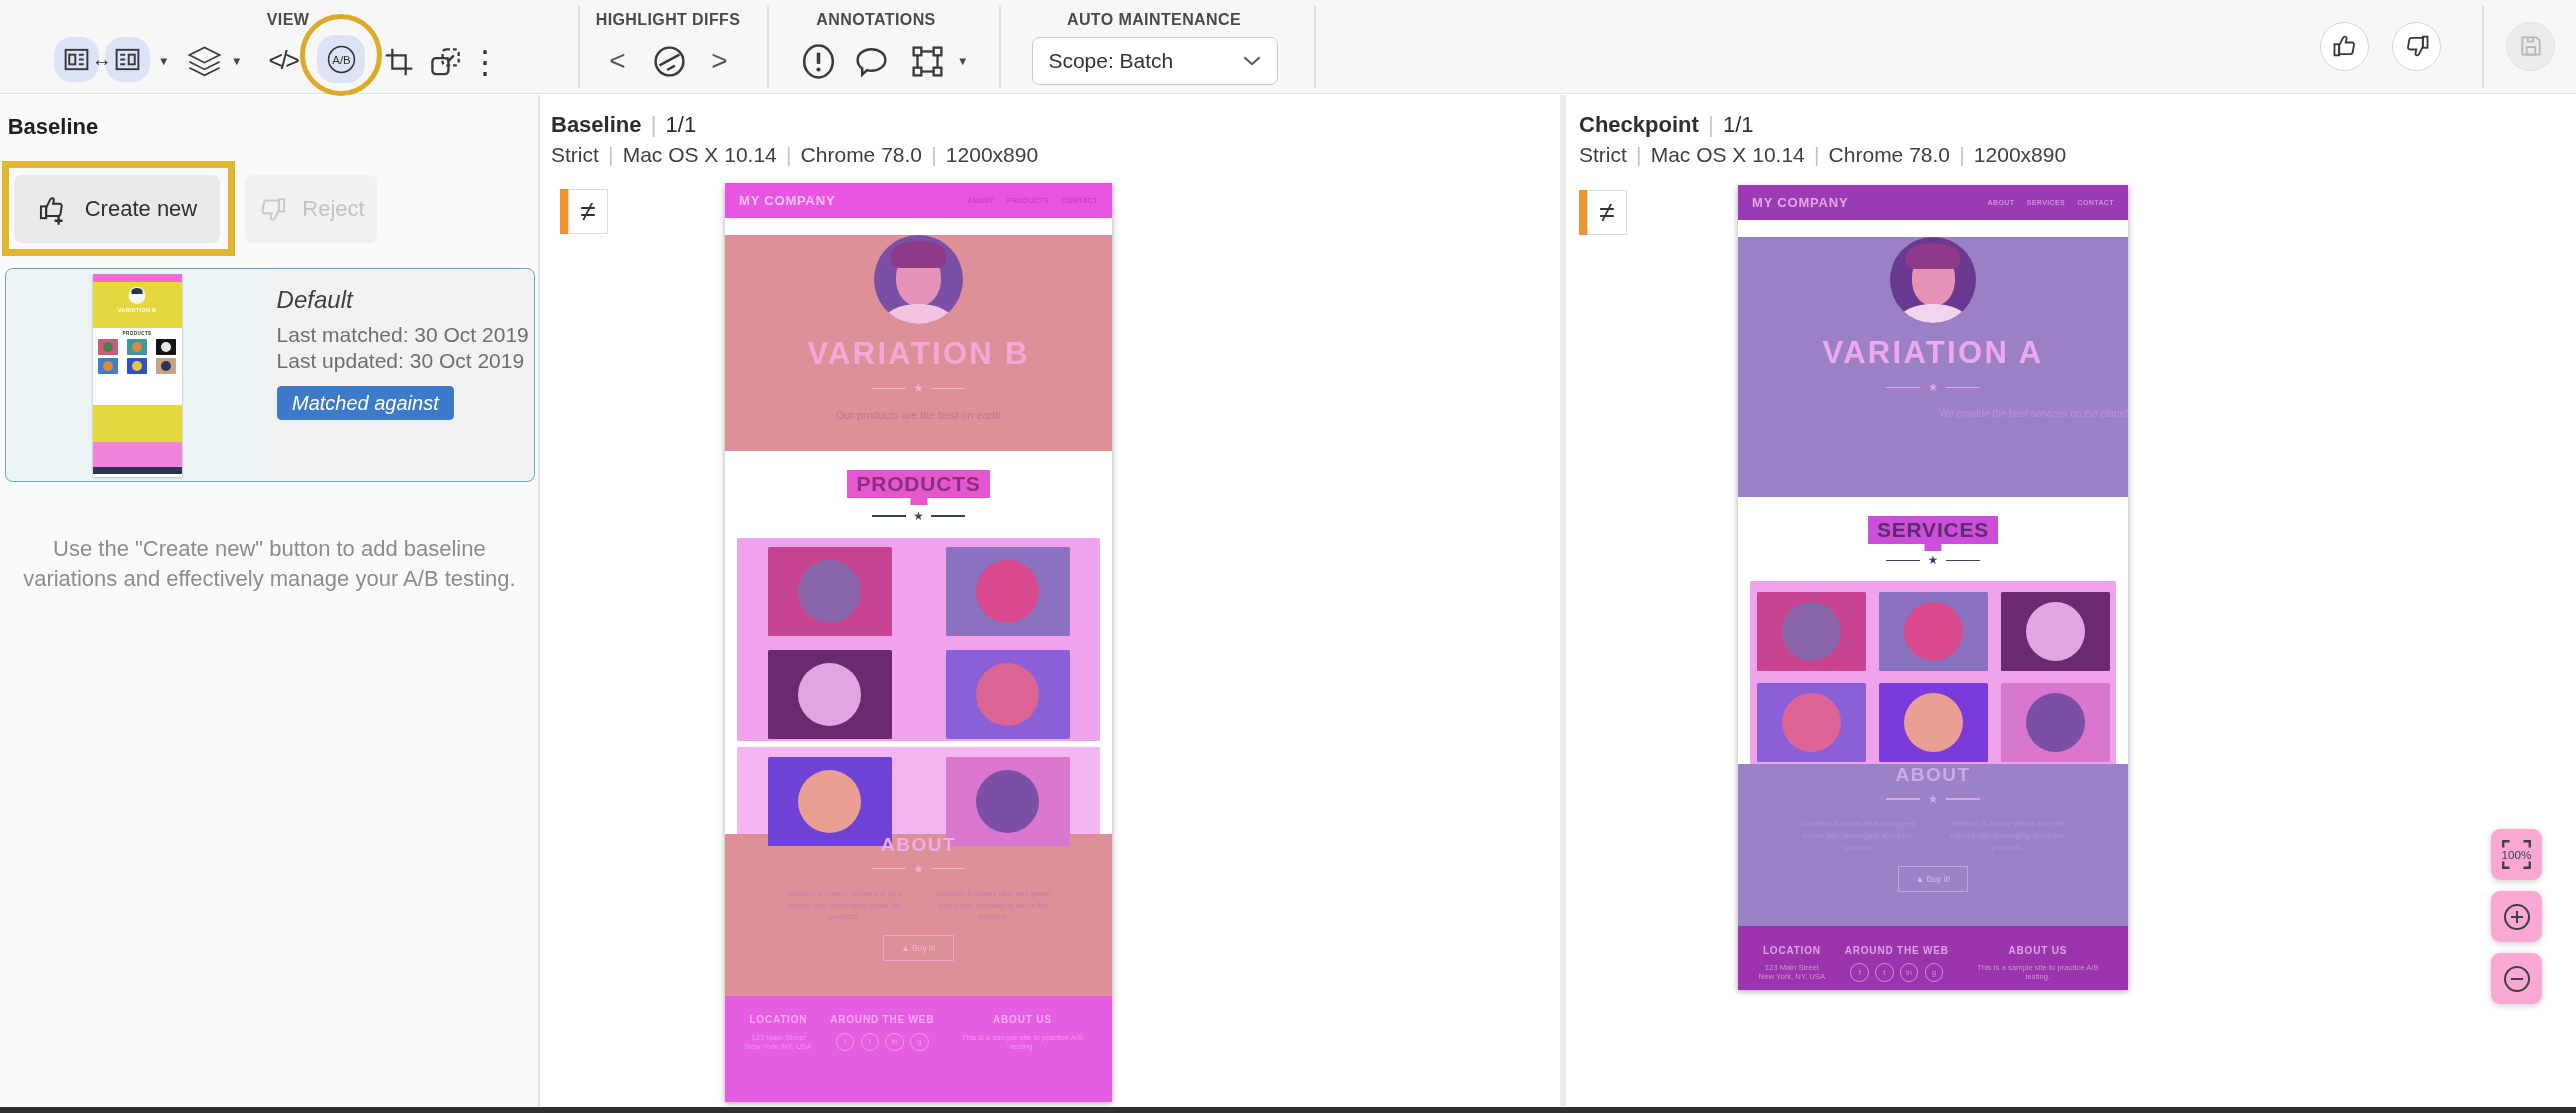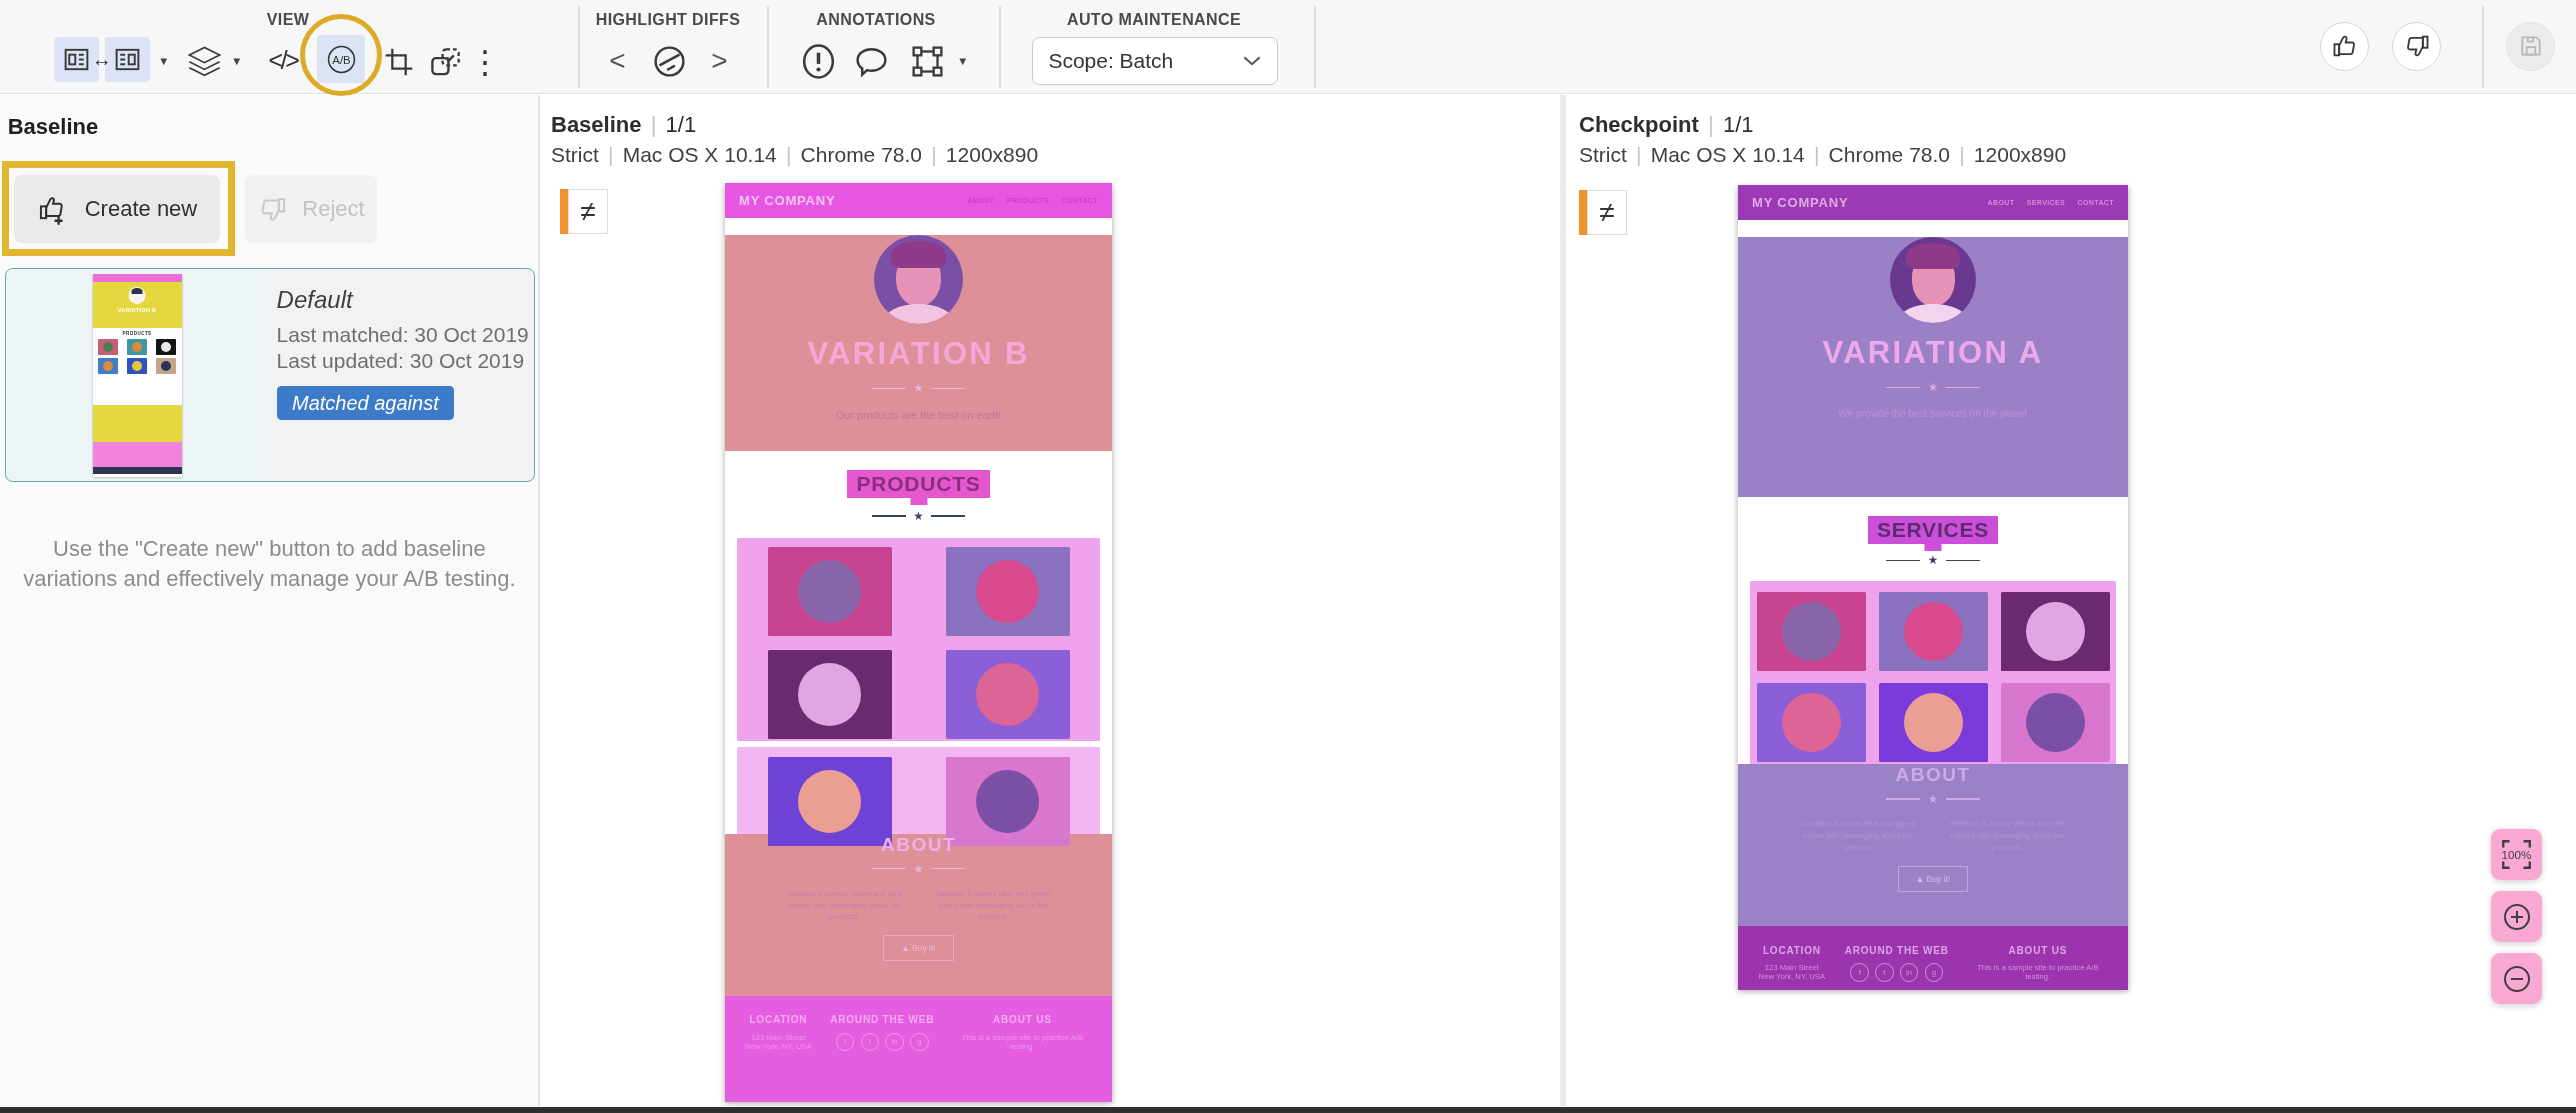--- a/index.html
+++ b/index.html
@@ -4,21 +4,21 @@
 <style>
   * { margin:0; padding:0; box-sizing:border-box; }
   body { font-family:"Liberation Sans",sans-serif; background:#fff; }
   .app { position:relative; width:2576px; height:1114px; overflow:hidden; background:#fff; }
 
   
   .toolbar { position:absolute; left:0; top:0; width:2576px; height:94px; background:#f7f7f7; border-bottom:1.5px solid #e2e2e2; z-index:5; }
   .tb-label { position:absolute; top:10.8px; transform:translateX(-50%); font-size:16px; font-weight:bold; color:#4a4a4a; letter-spacing:0.4px; white-space:nowrap; }
   .tb-div { position:absolute; top:6.2px; width:1.5px; height:82px; background:#e0e0e0; }
   .tb-btn { position:absolute; display:flex; align-items:center; justify-content:center; cursor:pointer; color:#3a3a3a; }
-  .blue-sq { background:#dbe3f4; border-radius:4px; }
+  .blue-sq { background:#dbe3f4; border-radius:18px; }
   .caret { font-size:11.6px; color:#444; }
   .chev { font-size:28px; color:#555; font-weight:400; }
   .code-icon { font-size:25px; color:#333; letter-spacing:-2.3px; }
   .kebab { font-size:32px; color:#333; }
   .yellow-ring { position:absolute; left:300px; top:14px; width:82px; height:82px; border:5.4px solid #dcab28; border-radius:50%; z-index:6; pointer-events:none; }
   .scope { position:absolute; left:1032px; top:37px; width:246px; height:48px; background:#fff; border:1.5px solid #c9c9c9; border-radius:7.7px; display:flex; align-items:center; padding:0 15.4px; font-size:21px; color:#333; }
   .scope svg { margin-left:auto; }
   .round-btn { position:absolute; width:49px; height:49px; border-radius:50%; background:#fff; border:1.5px solid #d5d5d5; display:flex; align-items:center; justify-content:center; }
   .round-btn.disabled { background:#ececec; border-color:#e2e2e2; }
 
@@ -101,21 +101,21 @@
   .base .buy-btn { color:#edb7d7; border-color:#e8a7c9; }
   .base .pfooter { height:122px; background:#e55ee2; color:#ef97e8; }
   .base .pf-col h4 { color:#f5a9ef; }
 
   
   .chk { left:1738px; top:185px; width:390px; height:805px; background:#fff; }
   .chk .pnav { background:#9c39b4; } .chk .plogo { color:#e0abe4; } .chk .plinks { color:#cf8ed8; }
   .chk .phero { height:260px; background:#9b80c5; }
   .chk .avatar { width:86px; height:86px; background:#69388f; }
   .chk .av-hair { background:#8e3a88; } .chk .av-face { background:#e793b8; } .chk .av-shirt { background:#f2d4ee; }
-  .chk .ptitle { color:#eca9ec; } .chk .stardiv.hero { color:#e0a9e0; } .chk .psub { color:#b693d8; font-size:10px; }
+  .chk .ptitle { color:#eca9ec; } .chk .stardiv.hero { color:#e0a9e0; } .chk .psub { color:#b693d8; font-size:10px;text-align:right; }
   .chk .psection { height:247px; background:#fff; }
   .chk .sheading { color:#5e2a70; background:#cc4fd9; }
   .chk .stardiv.dark { color:#3a4160; margin-top:9.2px; }
   .chk .band1 { margin:14px 12.3px 0; height:191px; background:#efa3ed; column-gap:13px; row-gap:11.6px; padding-top:10.8px; }
   .chk .tile { width:109px; height:79px; }
   .chk .tcirc { width:59px; height:59px; }
   .chk .pabout { height:162px; background:#9b82c6; }
   .chk .pabout h3 { margin-top:20px; font-size:19px; font-weight:bold; letter-spacing:1.5px; color:#cfa8e8; }
   .chk .pabout .stardiv { color:#cfa8e8; margin-top:6.2px; }
   .chk .about-cols { color:#b392d4; }

